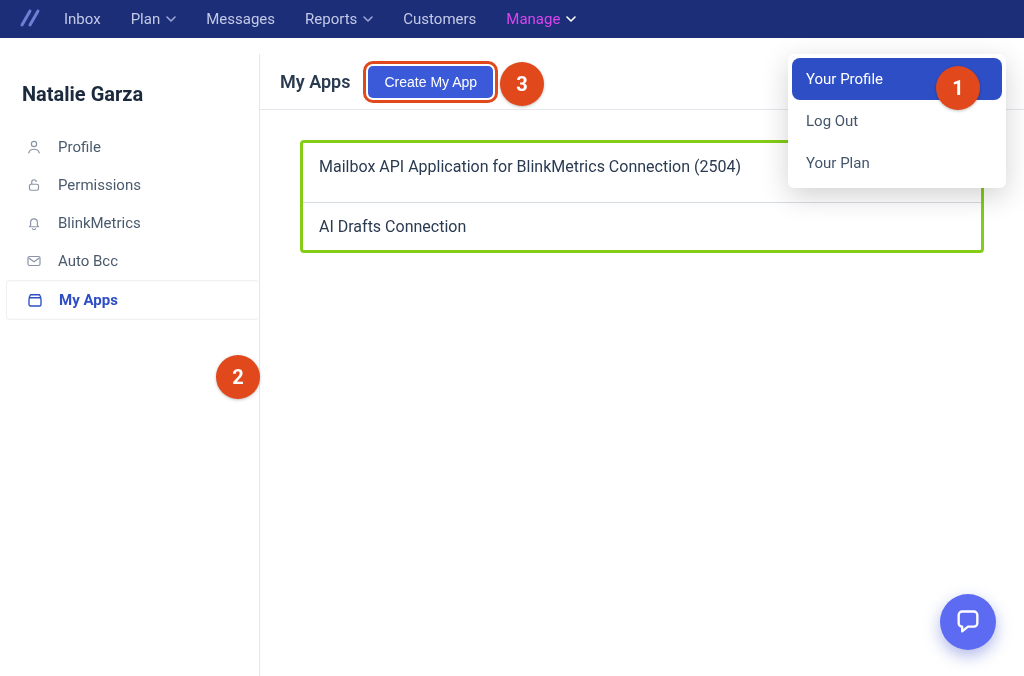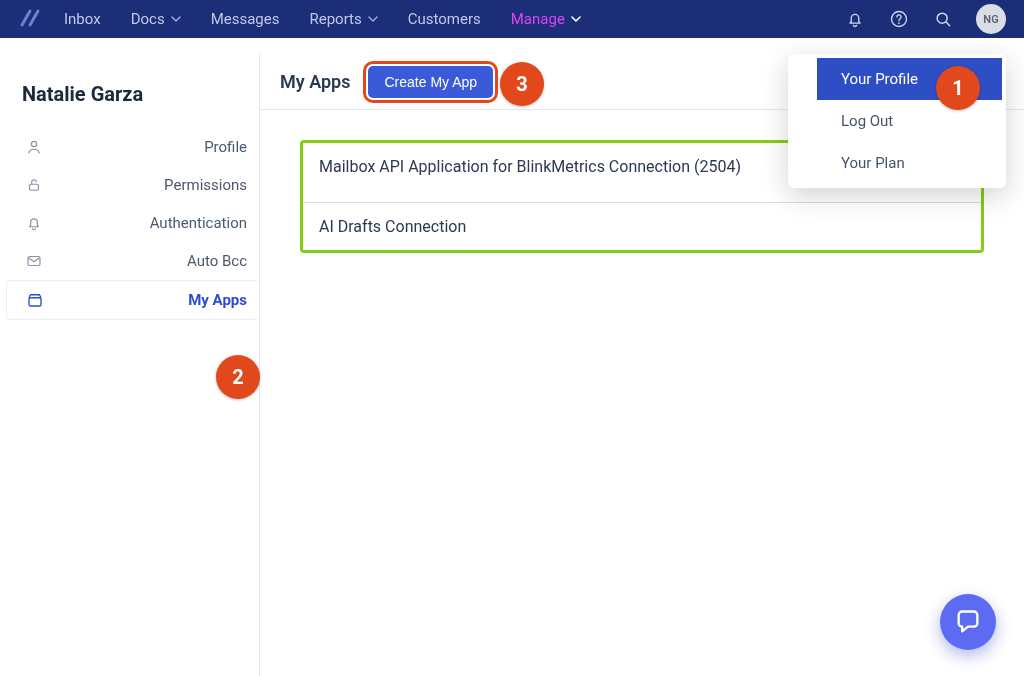--- a/index.html
+++ b/index.html
@@ -11,30 +11,30 @@
   .logo svg { display:block; }
   .nav-links { display:flex; align-items:center; gap:30px; }
   .nav-item { display:flex; align-items:center; gap:6px; font-size:15px; color:#c2c9e7; cursor:pointer; }
   .nav-item.active { color:#d946ef; font-weight:400;align-items:center; }
   .nav-right { margin-left:auto; display:flex; align-items:center; gap:22px; }
   .nav-icon { width:22px; height:22px; display:flex; align-items:center; justify-content:center; color:#cfd7ef; cursor:pointer; }
   .avatar { width:30px; height:30px; border-radius:50%; background:#d9dde5; color:#5a6474; font-size:11px; font-weight:600; display:flex; align-items:center; justify-content:center; cursor:pointer; }
 
   
   .dropdown { position:absolute; top:54px; right:18px; width:218px; background:#fff; border-radius:6px; box-shadow:0 8px 28px rgba(0,0,0,0.18); padding:4px 4px; z-index:30; }
-  .dropdown-item { padding:12px 24px; font-size:15px; color:#44556b; border-radius:0; cursor:pointer;margin-left:25px; }
+  .dropdown-item { padding:12px 14px; font-size:15px; color:#44556b; border-radius:8px; cursor:pointer; }
   .dropdown-item.highlight { background:#2e4ec6; color:#ffffff; }
 
   
   .body { position:absolute; top:54px; bottom:0; left:0; right:0; display:flex; }
 
   
   .sidebar { width:260px; border-right:1px solid #e4e7ec; padding:24px 0 32px 12px; background:#fff; }
   .sidebar-title { font-size:20px; font-weight:700; color:#1b2a3d; padding:4px 10px 22px 10px; }
-  .side-item { display:flex; align-items:center; gap:14px; padding:10px 12px; border-radius:4px; color:#4a5a6e; font-size:15px; cursor:pointer; margin-right:0;justify-content:space-between; }
+  .side-item { display:flex; align-items:center; gap:14px; padding:10px 12px; border-radius:4px; color:#4a5a6e; font-size:15px; cursor:pointer; margin-right:0; }
   .side-item .icn { width:20px; flex:0 0 20px; display:flex; align-items:center; justify-content:center; color:#8a94a6; }
   .side-item.active { color:#2e4ec6; font-weight:700; background:#fff; box-shadow: inset 0 1px 0 rgba(0,0,0,0.02), inset 0 -1px 0 rgba(0,0,0,0.02); border:1px solid #eef0f4; border-right:none; margin-left:-6px; padding-left:18px; border-top-left-radius:4px; border-bottom-left-radius:4px; }
   .side-item.active .icn { color:#2e4ec6; }
 
   
   .main { flex:1; display:flex; flex-direction:column; }
   .page-head { height:56px; border-bottom:1px solid #e4e7ec; display:flex; align-items:center; gap:18px; padding:0 20px; }
   .page-title { font-size:18px; font-weight:600; color:#2a3a50; }
   .create-wrap { position:relative; display:inline-flex; }
   .create-btn { background:#3a5ad9; color:#fff; border:none; border-radius:5px; padding:8px 16px; font-size:14px; font-weight:500; cursor:pointer; }
@@ -62,21 +62,21 @@
     <svg width="24" height="24" viewBox="0 0 24 24" fill="none">
       <path d="M4 18 L12 4" stroke="#6e7fd6" stroke-width="3" stroke-linecap="round"></path>
       <path d="M12 18 L20 4" stroke="#6e7fd6" stroke-width="3" stroke-linecap="round"></path>
     </svg>
   </div>
   <div class="nav-links">
     <div class="nav-item">
         <span>Inbox</span>
       </div>
     <div class="nav-item">
-      <span>Docs</span>
+      <span>Plan</span>
       <span class="chev"><svg width="10" height="10" viewBox="0 0 10 10">
             <path d="M1 3 L5 7 L9 3" stroke="#9aa6d8" stroke-width="1.6" fill="none" stroke-linecap="round" stroke-linejoin="round"></path>
           </svg></span>
     </div>
     <div class="nav-item">
         <span>Messages</span>
       </div>
     <div class="nav-item">
       <span>Reports</span>
       <span class="chev"><svg width="10" height="10" viewBox="0 0 10 10">
@@ -85,44 +85,20 @@
     </div>
     <div class="nav-item">
         <span>Customers</span>
       </div>
     <div class="nav-item active">
       <span>Manage</span>
       <span class="chev"><svg width="10" height="10" viewBox="0 0 10 10">
             <path d="M1 3 L5 7 L9 3" stroke="#ffffff" stroke-width="1.6" fill="none" stroke-linecap="round" stroke-linejoin="round"></path>
           </svg></span>
     </div>
-  </div>
-  <div class="nav-right">
-    <div class="nav-icon">
-      <svg width="20" height="20" viewBox="0 0 24 24" fill="none">
-          <path d="M6 17h12l-1.5-2V11a4.5 4.5 0 10-9 0v4L6 17z" stroke="#cfd7ef" stroke-width="1.6" stroke-linejoin="round"></path>
-          <path d="M10 19a2 2 0 004 0" stroke="#cfd7ef" stroke-width="1.6"></path>
-        </svg>
-    </div>
-    <div class="nav-icon">
-      <svg width="20" height="20" viewBox="0 0 24 24" fill="none">
-          <circle cx="12" cy="12" r="9" stroke="#cfd7ef" stroke-width="1.6"></circle>
-          <path d="M9.5 9.5a2.5 2.5 0 114 2c-.9.7-1.5 1.2-1.5 2.5" stroke="#cfd7ef" stroke-width="1.6" stroke-linecap="round"></path>
-          <circle cx="12" cy="17" r="1" fill="#cfd7ef"></circle>
-        </svg>
-    </div>
-    <div class="nav-icon">
-      <svg width="20" height="20" viewBox="0 0 24 24" fill="none">
-          <circle cx="11" cy="11" r="6" stroke="#cfd7ef" stroke-width="1.8"></circle>
-          <path d="M16 16l4 4" stroke="#cfd7ef" stroke-width="1.8" stroke-linecap="round"></path>
-        </svg>
-    </div>
-    <div class="avatar">
-        <span>NG</span>
-      </div>
   </div>
 
   <div class="dropdown">
     <div class="dropdown-item highlight"><span>Your Profile</span></div>
     <div class="dropdown-item"><span>Log Out</span></div>
     <div class="dropdown-item"><span>Your Plan</span></div>
   </div>
 </div>
 
 <div class="body">
@@ -148,21 +124,21 @@
         </span>
       <span>Permissions</span>
     </div>
     <div class="side-item">
       <span class="icn">
           <svg width="18" height="18" viewBox="0 0 24 24" fill="none">
             <path d="M6 17h12l-1.5-2V11a4.5 4.5 0 10-9 0v4L6 17z" stroke="#8a94a6" stroke-width="1.6" stroke-linejoin="round"></path>
             <path d="M10 19a2 2 0 004 0" stroke="#8a94a6" stroke-width="1.6"></path>
           </svg>
         </span>
-      <span>Authentication</span>
+      <span>BlinkMetrics</span>
     </div>
     <div class="side-item">
       <span class="icn">
           <svg width="18" height="18" viewBox="0 0 24 24" fill="none">
             <rect x="4" y="6" width="16" height="12" rx="2" stroke="#8a94a6" stroke-width="1.6"></rect>
             <path d="M5 8l7 5 7-5" stroke="#8a94a6" stroke-width="1.6"></path>
           </svg>
         </span>
       <span>Auto Bcc</span>
     </div>

